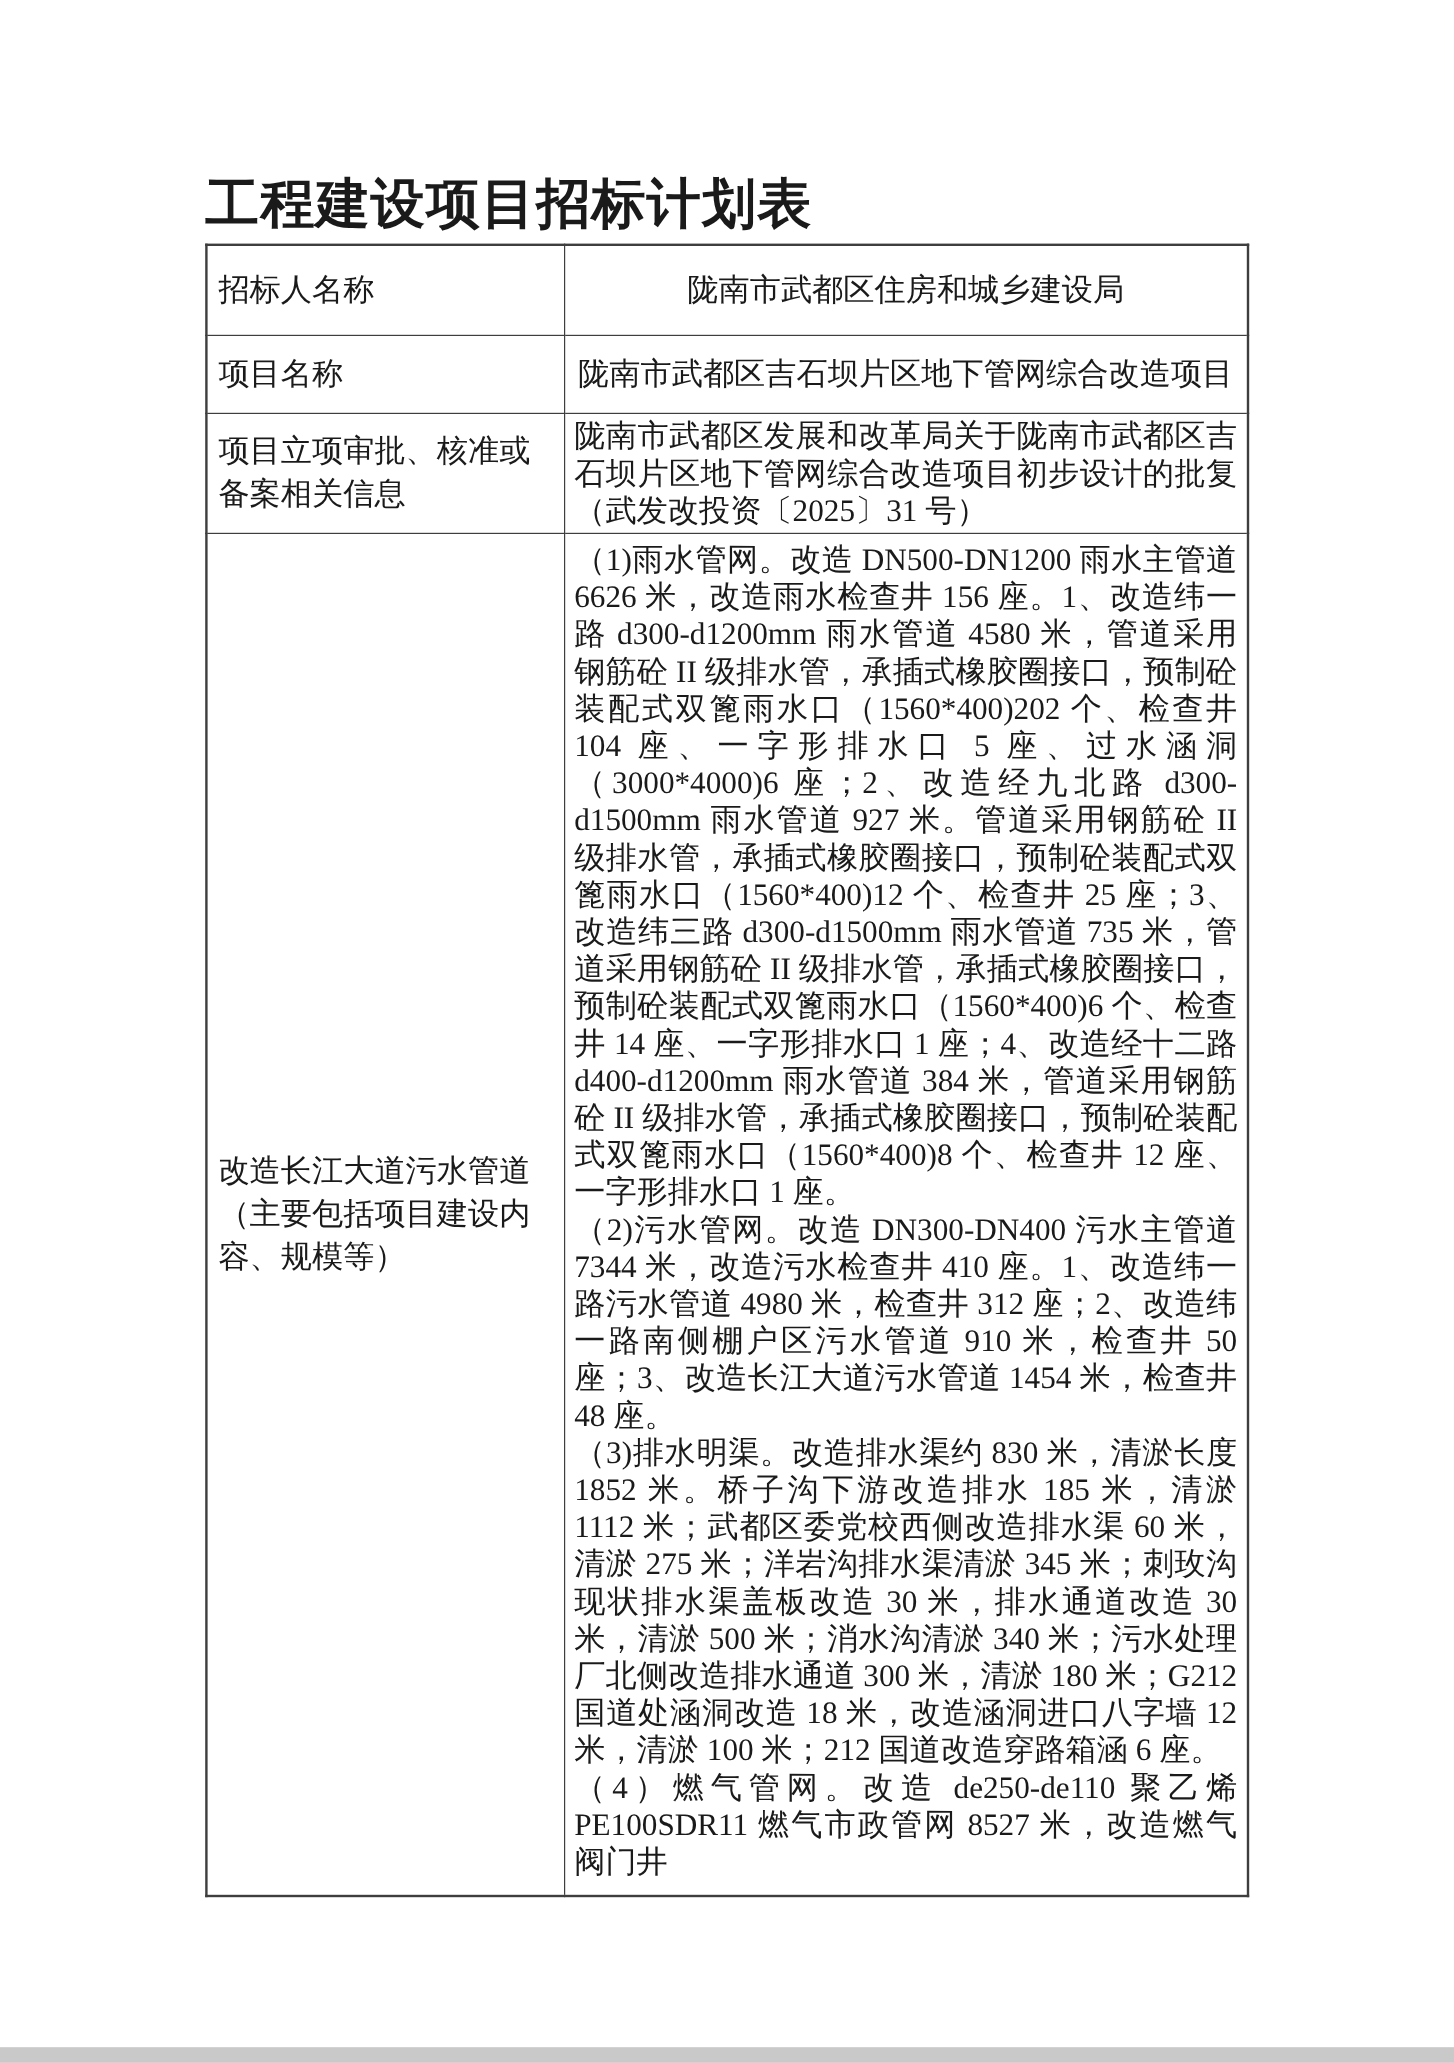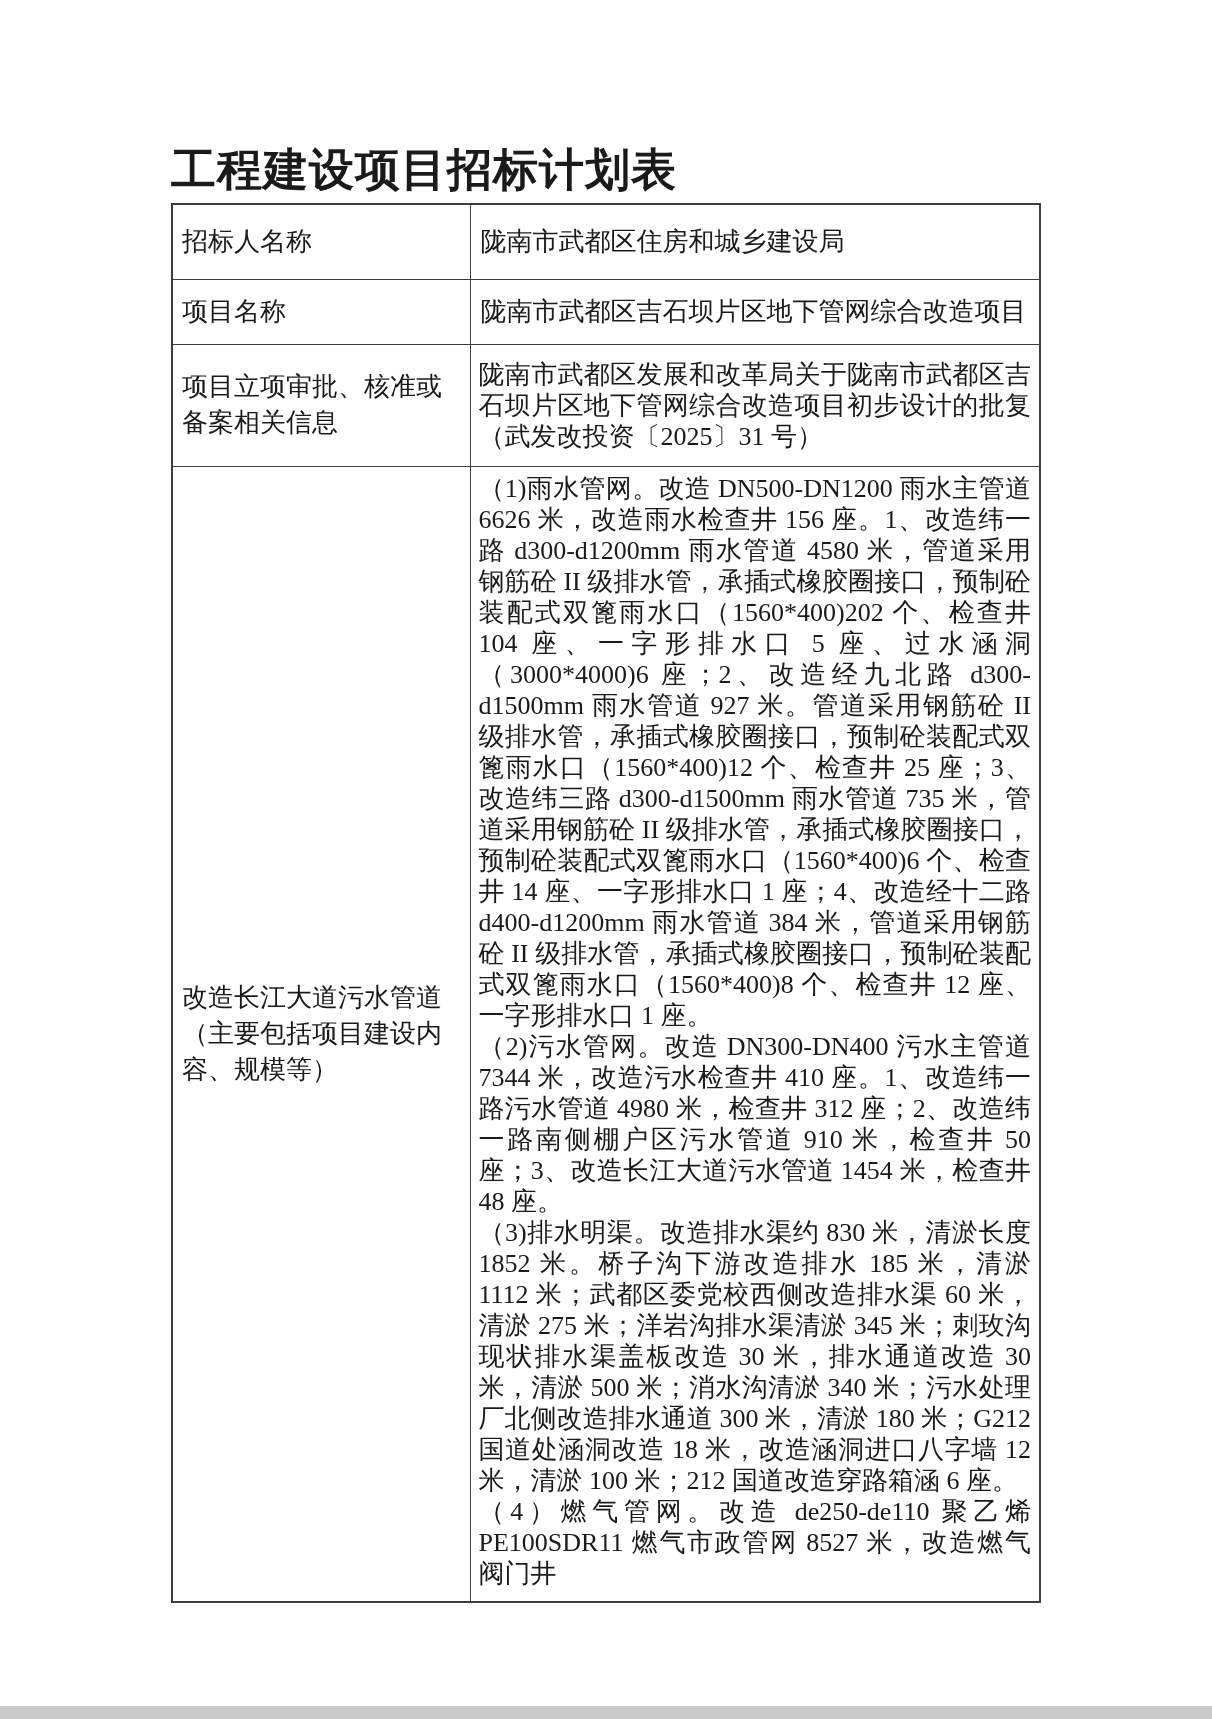--- a/index.html
+++ b/index.html
@@ -16,22 +16,22 @@
   table.doc {
     position:absolute; left:171px; top:203px; width:868px;
     border-collapse:collapse; table-layout:fixed;
     border:2.5px solid #3e3e3e;
   }
   table.doc td {
     border:1.6px solid #3e3e3e;
     font-size:26px; vertical-align:middle; overflow:hidden;
   }
   td.cell-label  { text-align:left; padding:2px 9px; line-height:36px; }
-  td.cell-center { text-align:left; padding:2px 10px; line-height:33px; }
-  td.cell-just   { text-align:justify; padding:14px 8px; line-height:31px; }
+  td.cell-center { text-align:center; padding:2px 10px; line-height:33px; }
+  td.cell-just   { text-align:justify; padding:3px 8px; line-height:31px; }
   td.cell-block  {
     vertical-align:top; text-align:justify;
     padding:6px 8px 12px 8px; line-height:31px;
   }
   td.cell-block p { margin:0; text-align:justify; }
   tr.r1 { height:75px; }
   tr.r2 { height:65px;padding-left:48px; }
   tr.r3 { height:64px; }
   tr.r4 { height:94px; }
   tr.r5 { height:1050px; }

